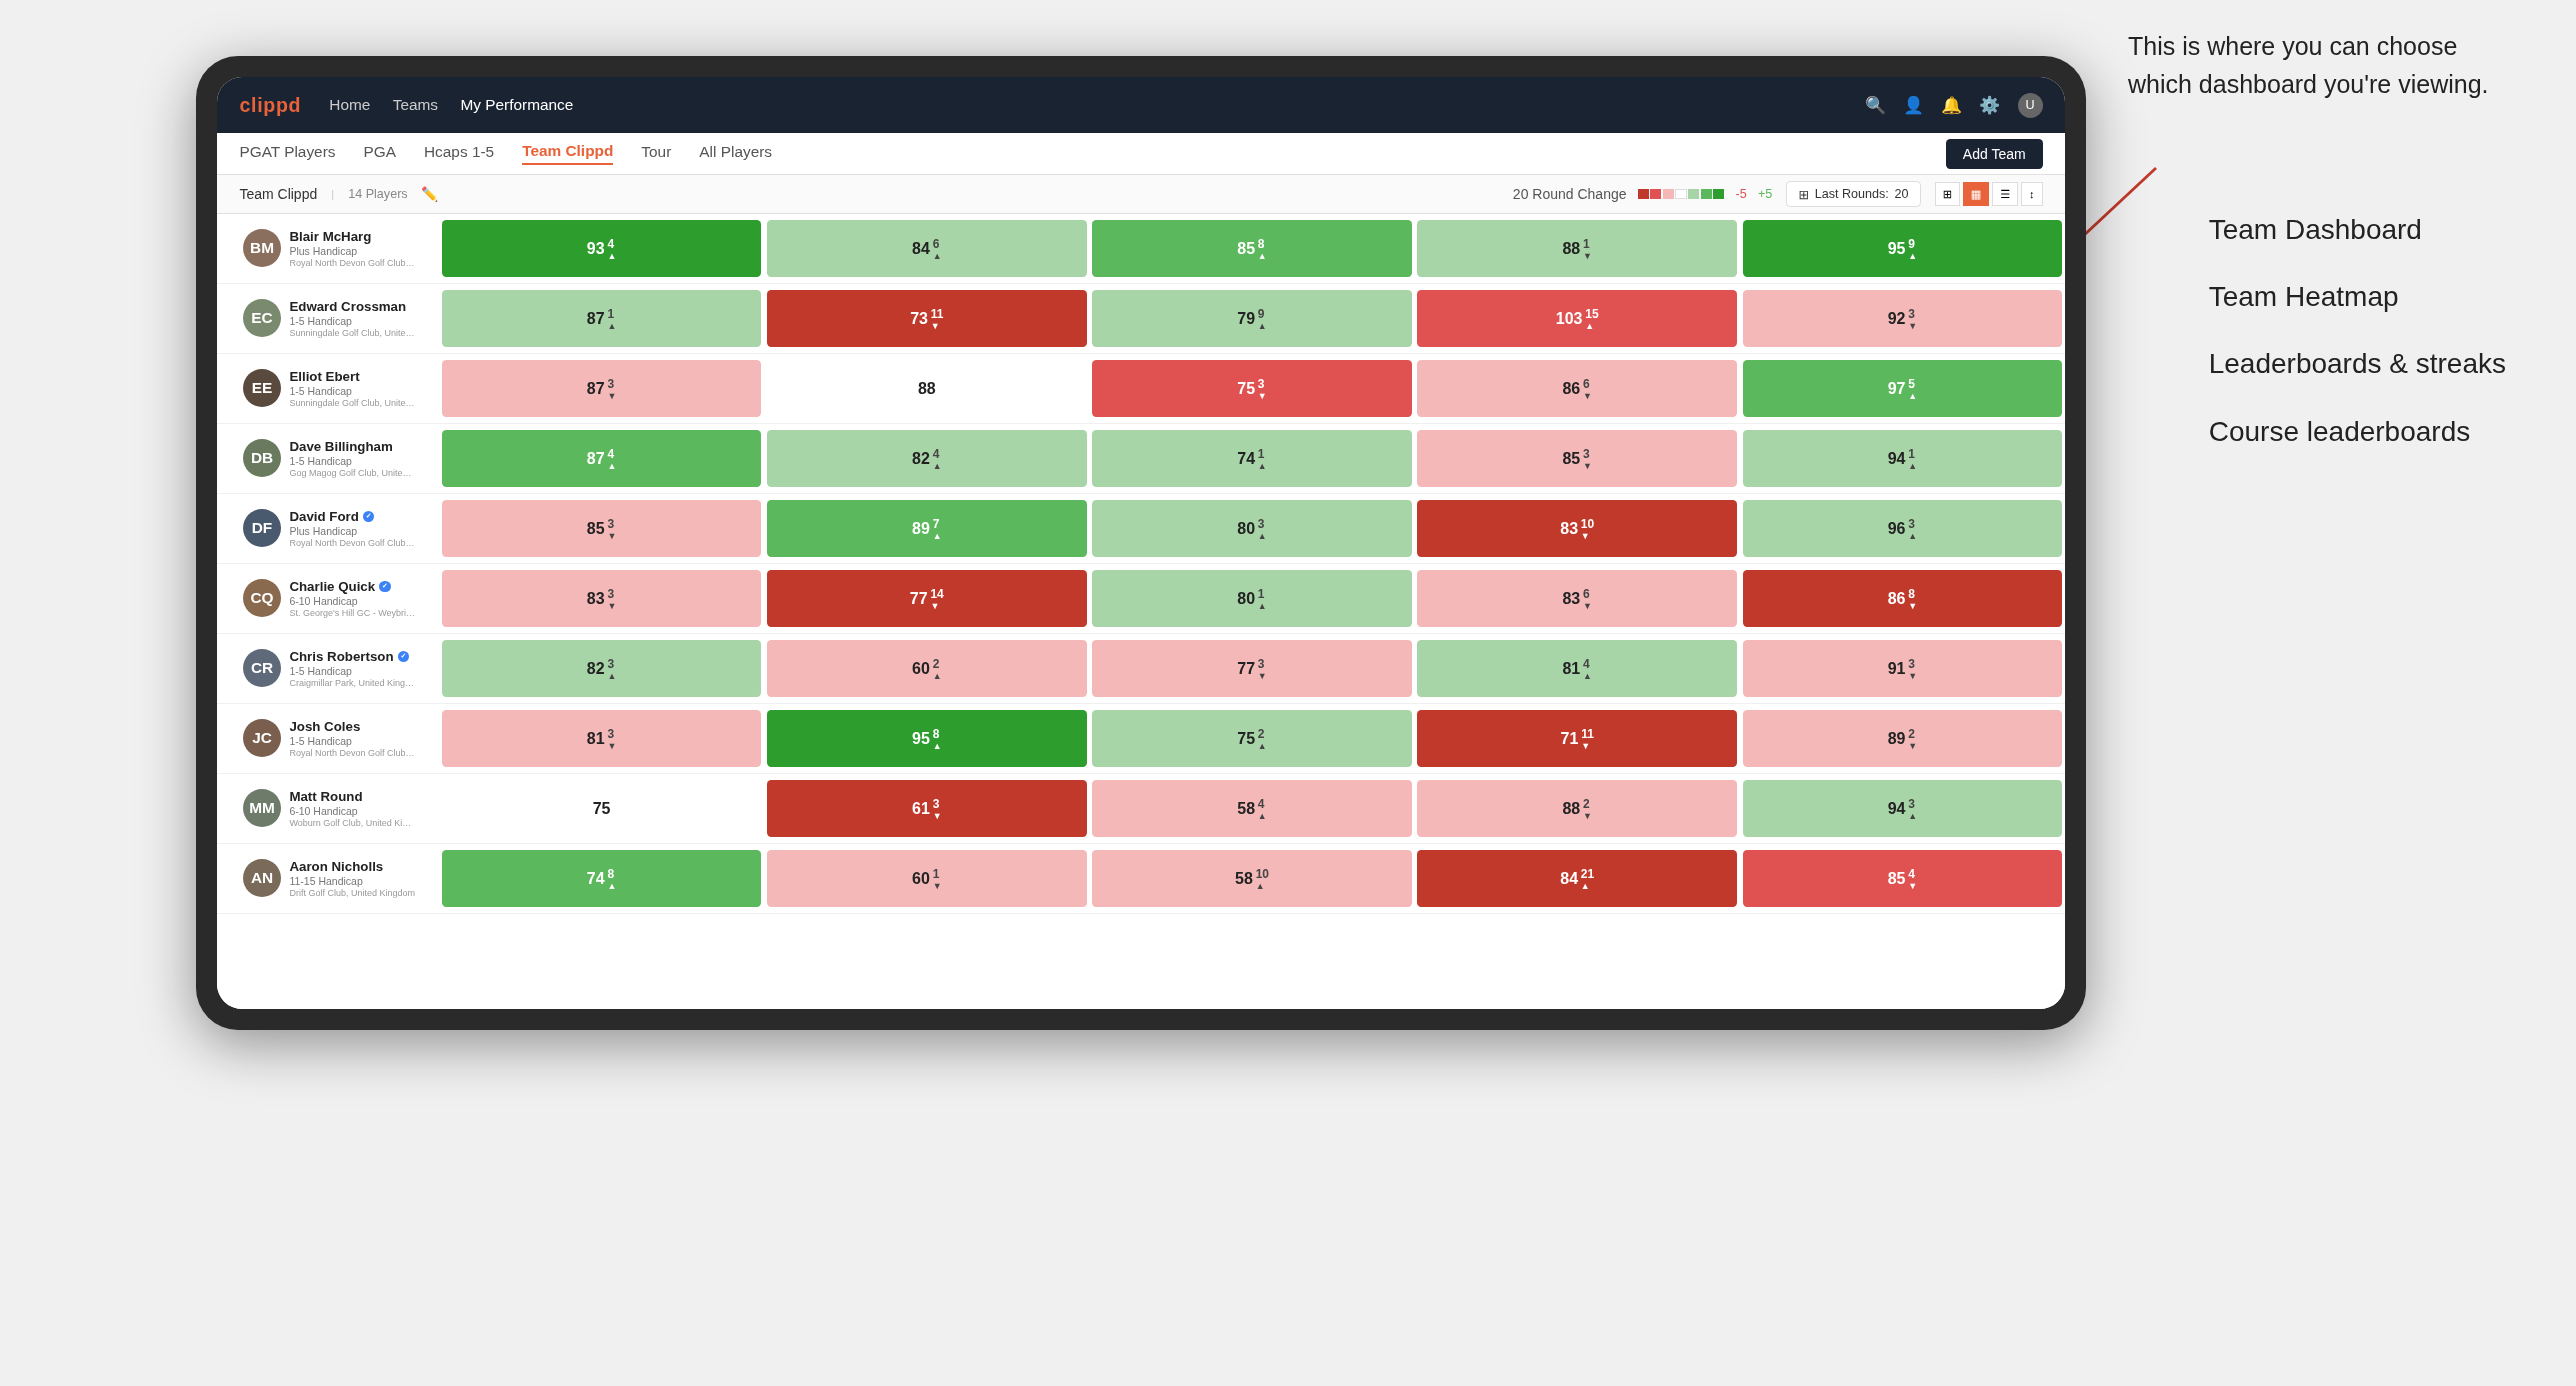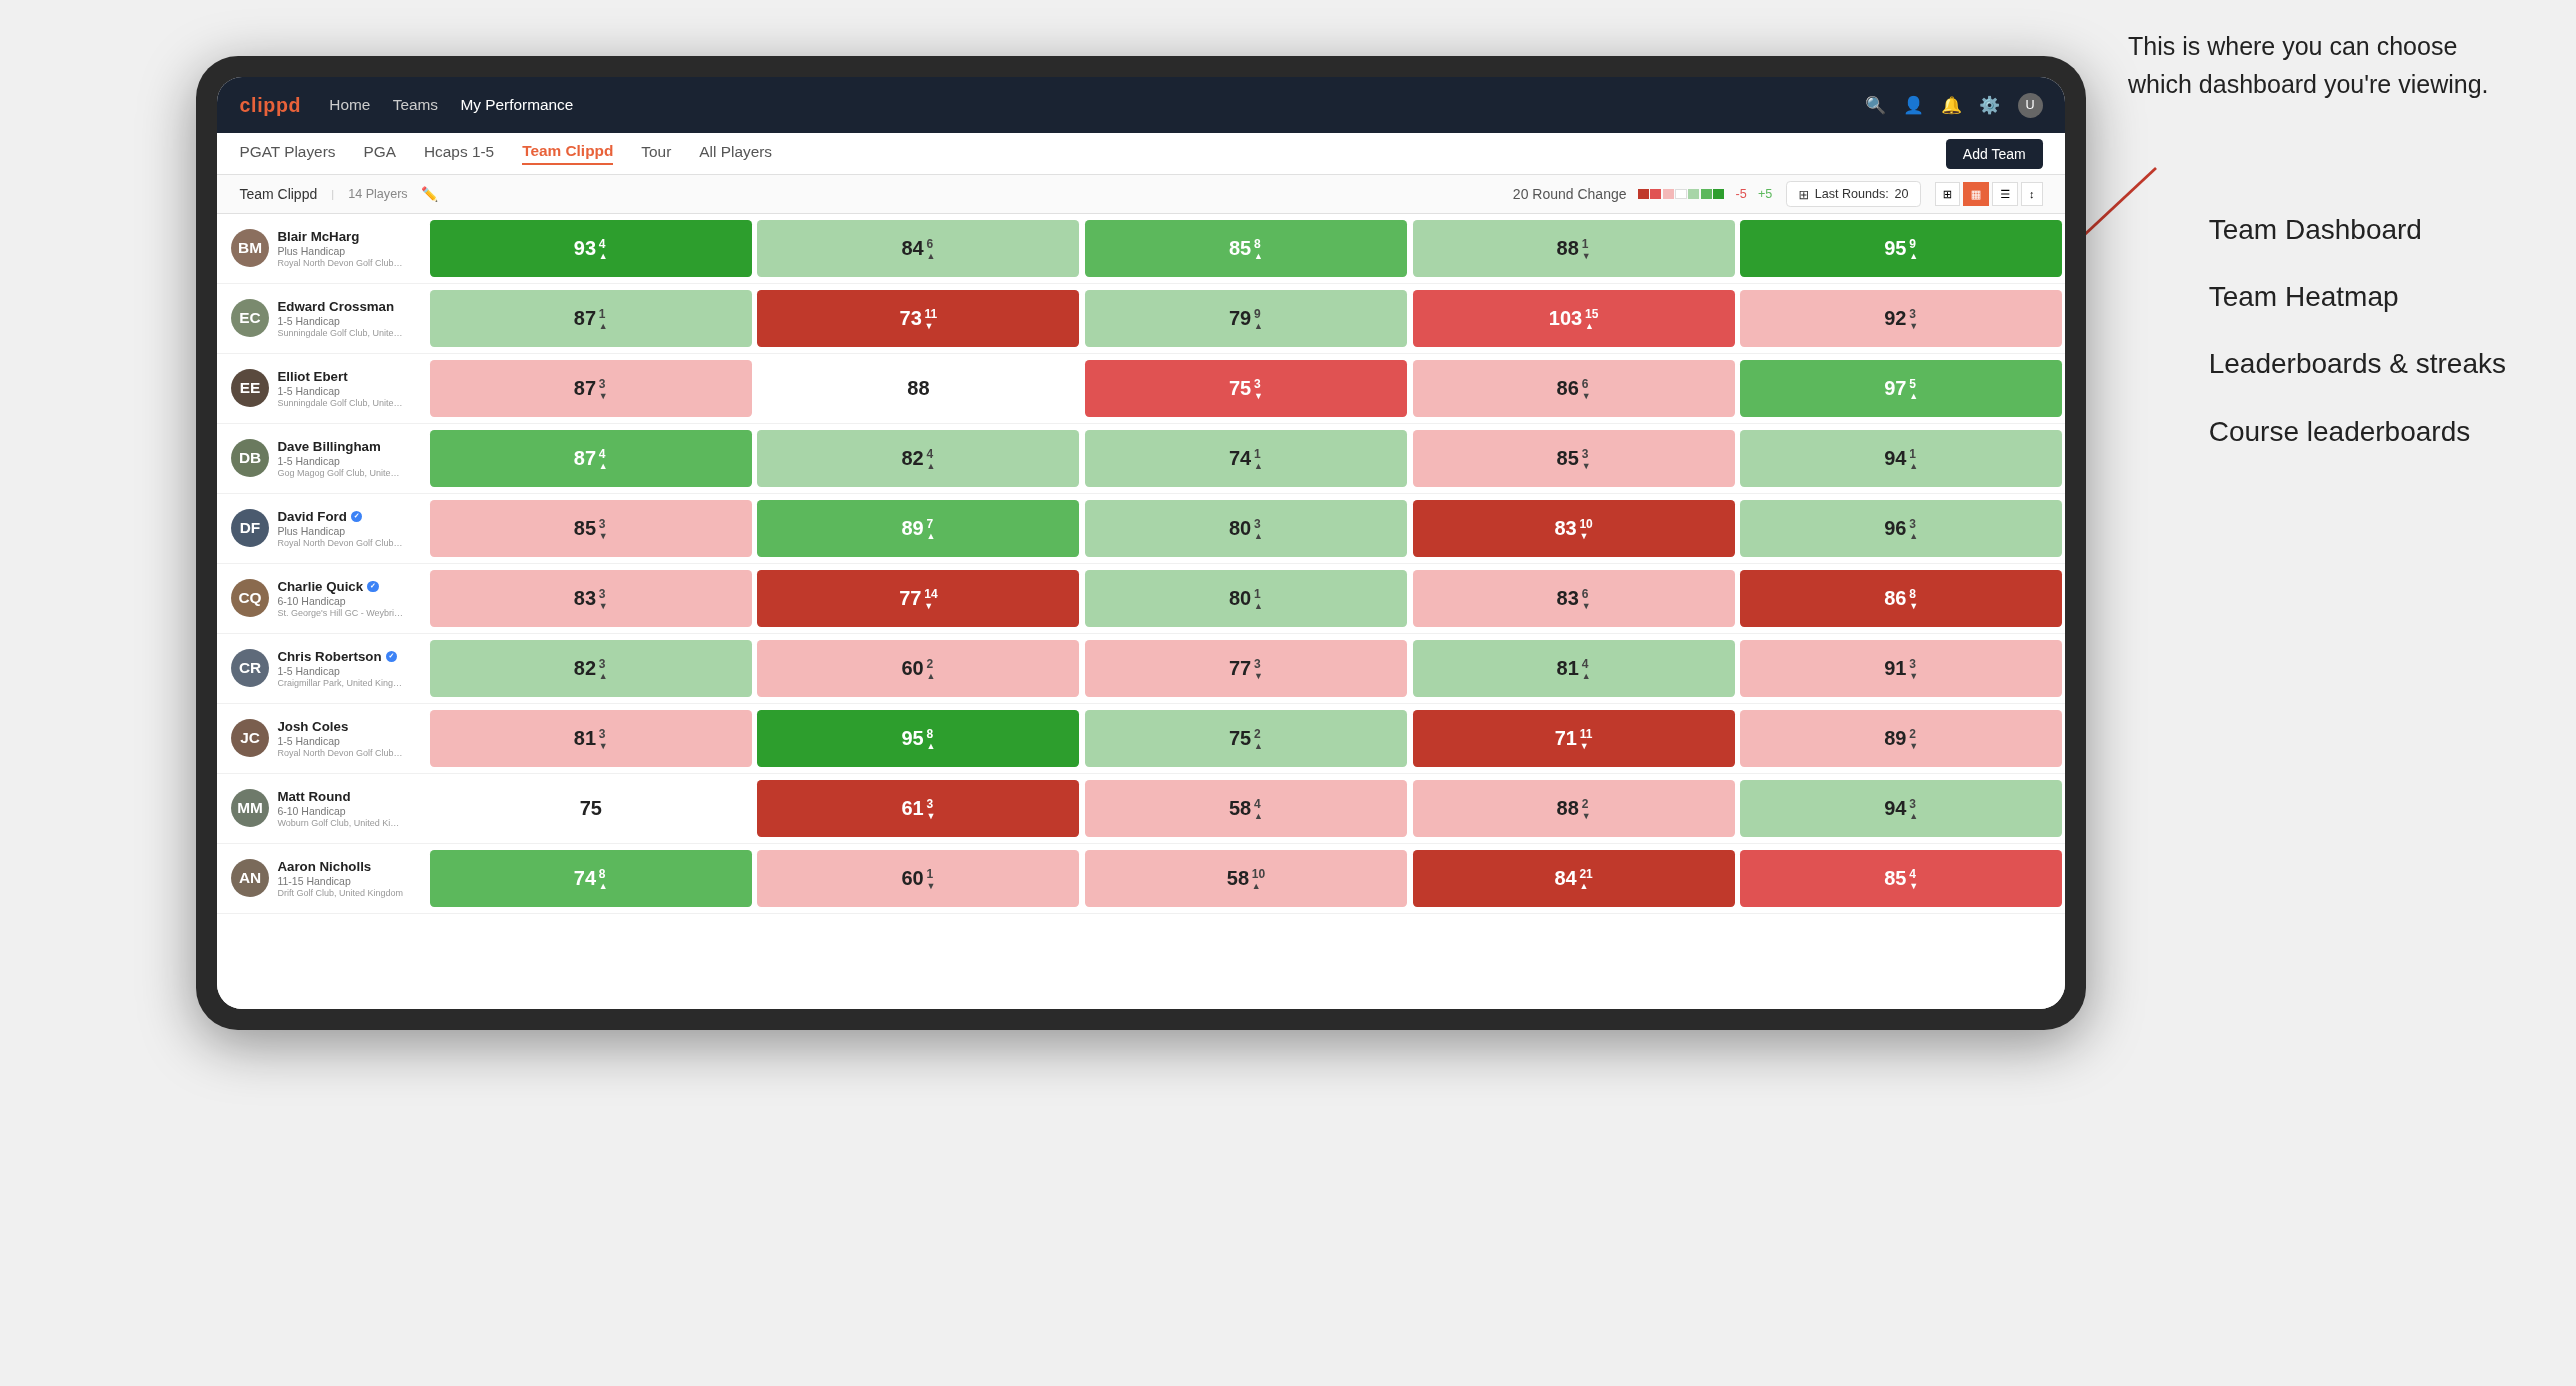--- a/index.html
+++ b/index.html
@@ -293,20 +293,21 @@
       height: 70px;
     }
 
     .player-info {
       width: 210px;
       min-width: 210px;
       display: flex;
       align-items: flex-start;
       padding: 0 11.2px 0 14px;
       gap: 8.4px;
+      margin-left: 12px;
     }
 
     .player-avatar {
       width: 38px;
       height: 38px;
       border-radius: 50%;
       background: #888;
       flex-shrink: 0;
       overflow: hidden;
       display: flex;
@@ -371,21 +372,21 @@
       display: flex;
       align-items: center;
       justify-content: center;
       margin: 5.6px 2.8px;
       border-radius: 4.2px;
       flex-direction: row;
       gap: 2.8px;
     }
 
     .score-main {
-      font-size: 20px;
+      font-size: 16px;
       font-weight: 700;
       color: #222;
     }
 
     .score-change {
       font-size: 11.2px;
       color: #444;
       display: flex;
       flex-direction: column;
       align-items: flex-start;

